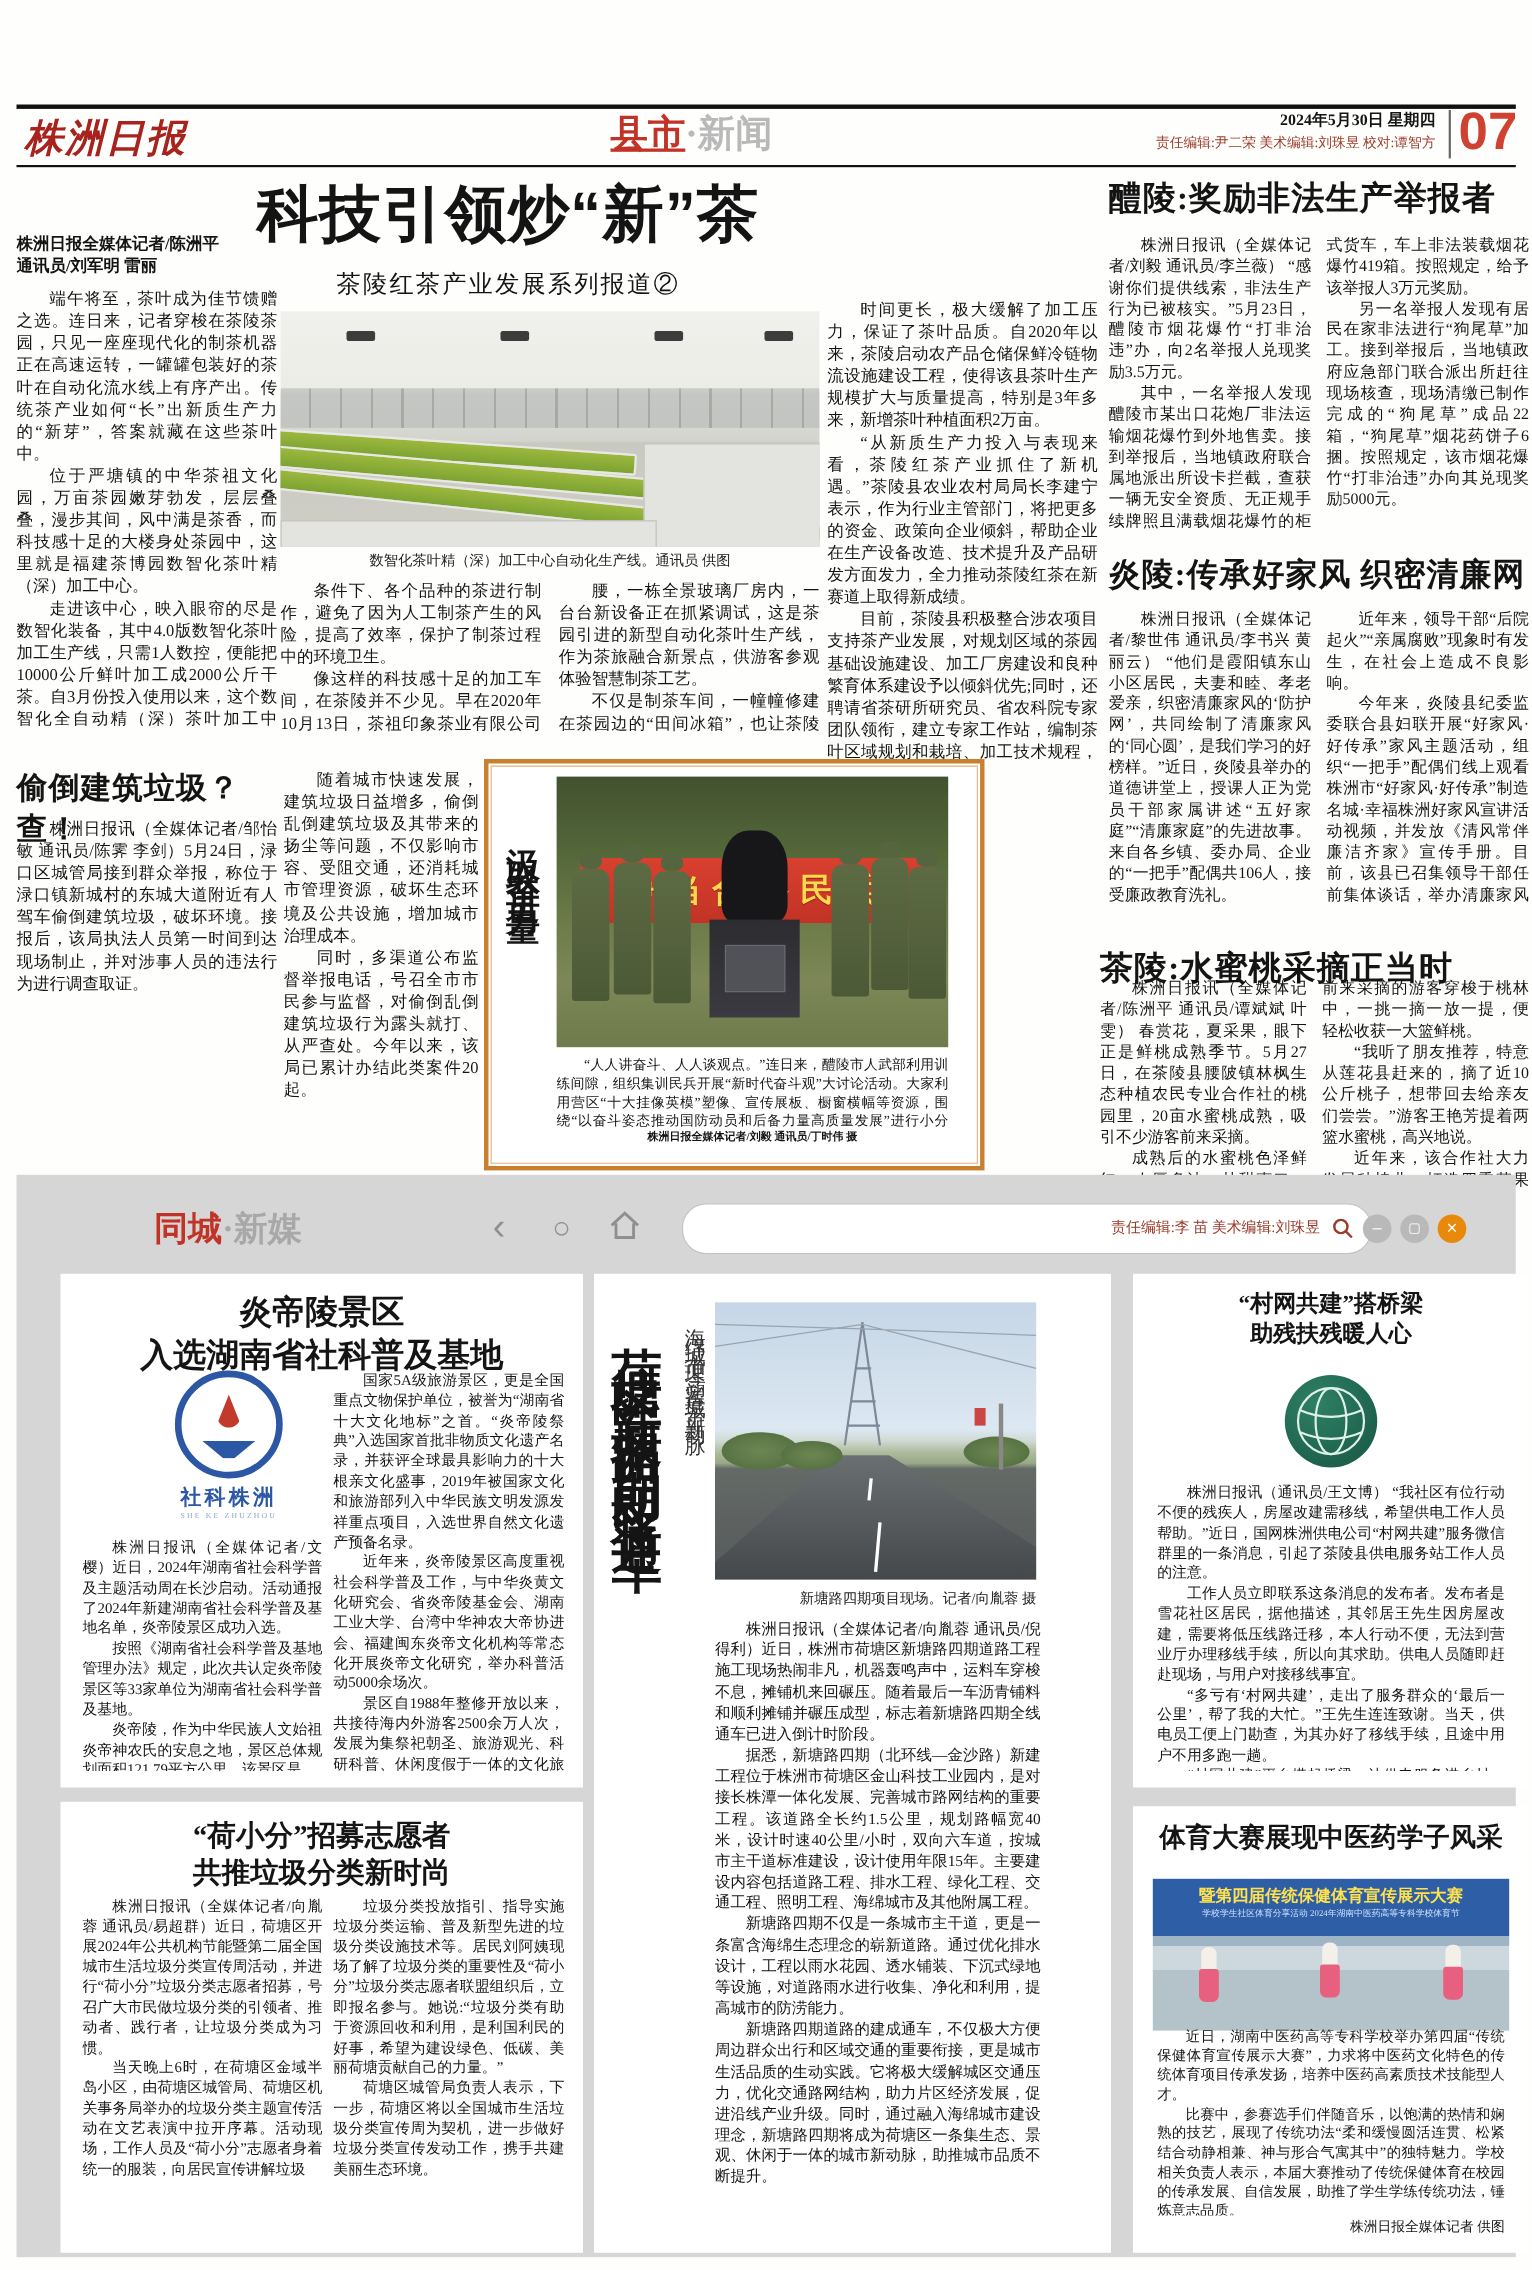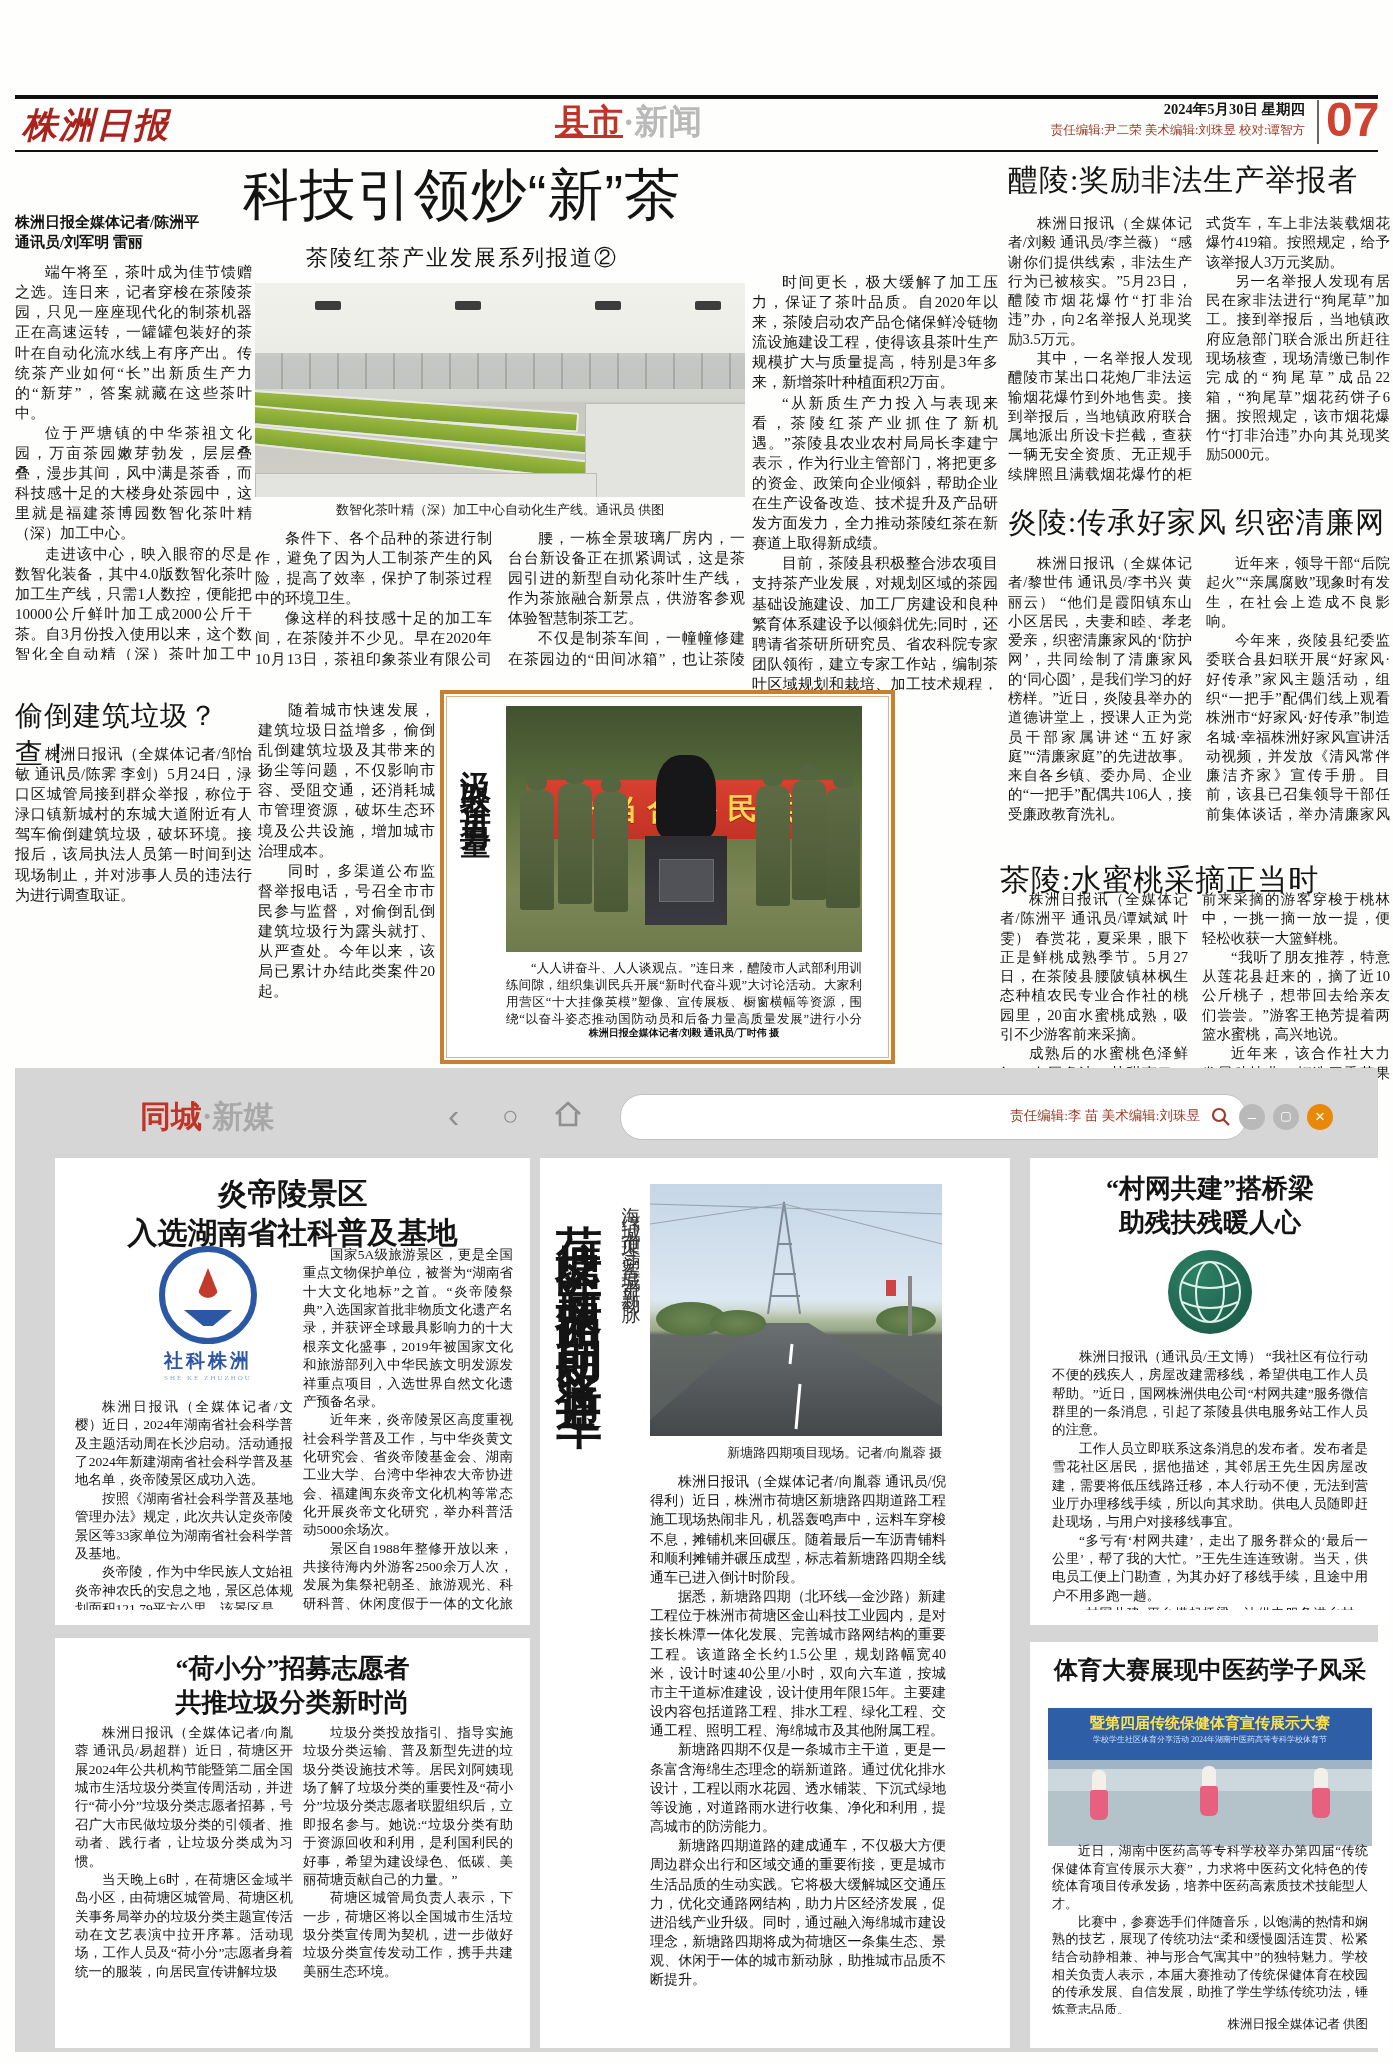--- a/index.html
+++ b/index.html
@@ -7,21 +7,21 @@
         font-family:"Liberation Serif",serif;color:#141414;overflow:hidden;}
   .abs{position:absolute;}
   .rule{background:#111;}
   .serifbold{font-weight:bold;font-family:"Liberation Serif",serif;}
   .sans{font-family:"Liberation Sans",sans-serif;}
   .colbox{overflow:hidden;text-align:justify;font-size:15px;line-height:1.34;}
   .colbox p{margin:0;text-indent:2em;}
   .colbox.small{font-size:13.5px;line-height:1.36;}
   .colbox.mid{font-size:14.5px;line-height:1.33;}
   .twocol{column-count:2;column-gap:14px;}
-  .hl{font-weight:normal;letter-spacing:1px;}
+  .hl{font-weight:bold;letter-spacing:1px;}
   .caption{font-size:13px;color:#222;}
   .vtext{writing-mode:vertical-rl;text-orientation:upright;}
   
   .ph{overflow:hidden;position:absolute;}
   .tea{background:linear-gradient(#f0f0ec 0%,#ecece7 34%,#dededa 35%,#d4d4cf 55%,#c9c9c2 56%,#cfcfc8 100%);}
   .tea .lamp{position:absolute;top:18px;width:26px;height:9px;background:#3c3c3c;border-radius:2px;}
   .tea .win{position:absolute;top:70px;height:36px;background:repeating-linear-gradient(90deg,#b9bdb9 0 26px,#8f958f 26px 28px);opacity:.7;}
   .tea .belt{position:absolute;height:16px;background:linear-gradient(#9cb83e,#7da332);border:2px solid #e8e8e4;border-radius:3px;}
   .tea .cab{position:absolute;background:#e3e3df;border:1px solid #bdbdb8;}
   .sold{background:linear-gradient(#42512f 0%,#55693a 30%,#6d7c49 55%,#7d8757 75%,#6f7b4c 100%);}
@@ -279,21 +279,21 @@
       <div>
           <p>株洲日报讯（全媒体记者/向胤蓉 通讯员/倪得利）近日，株洲市荷塘区新塘路四期道路工程施工现场热闹非凡，机器轰鸣声中，运料车穿梭不息，摊铺机来回碾压。随着最后一车沥青铺料和顺利摊铺并碾压成型，标志着新塘路四期全线通车已进入倒计时阶段。</p>
           <p>据悉，新塘路四期（北环线—金沙路）新建工程位于株洲市荷塘区金山科技工业园内，是对接长株潭一体化发展、完善城市路网结构的重要工程。该道路全长约1.5公里，规划路幅宽40米，设计时速40公里/小时，双向六车道，按城市主干道标准建设，设计使用年限15年。主要建设内容包括道路工程、排水工程、绿化工程、交通工程、照明工程、海绵城市及其他附属工程。</p>
           <p>新塘路四期不仅是一条城市主干道，更是一条富含海绵生态理念的崭新道路。通过优化排水设计，工程以雨水花园、透水铺装、下沉式绿地等设施，对道路雨水进行收集、净化和利用，提高城市的防涝能力。</p>
           <p>新塘路四期道路的建成通车，不仅极大方便周边群众出行和区域交通的重要衔接，更是城市生活品质的生动实践。它将极大缓解城区交通压力，优化交通路网结构，助力片区经济发展，促进沿线产业升级。同时，通过融入海绵城市建设理念，新塘路四期将成为荷塘区一条集生态、景观、休闲于一体的城市新动脉，助推城市品质不断提升。</p>
         </div>
     </div>
   </div>
 
   <div class="card" style="left:1030px;top:1158px;width:360px;height:467px;overflow:hidden;">
-    <div class="center serifbold" style="margin-top:14px;font-size:26px;line-height:1.3;">
+    <div class="center serifbold" style="margin-top:14px;font-size:21px;line-height:1.3;">
       <div>“村网共建”搭桥梁</div>
       <div>助残扶残暖人心</div>
     </div>
     <div class="grid-logo" style="left:138px;top:92px;">
       <svg width="84" height="84" viewBox="0 0 84 84">
           <g fill="none" stroke="#dff0e8" stroke-width="2">
             <circle cx="42" cy="42" r="30"></circle>
             <ellipse cx="42" cy="42" rx="14" ry="30"></ellipse>
             <path d="M14 32 Q42 44 70 32 M14 52 Q42 64 70 52"></path>
           </g>

